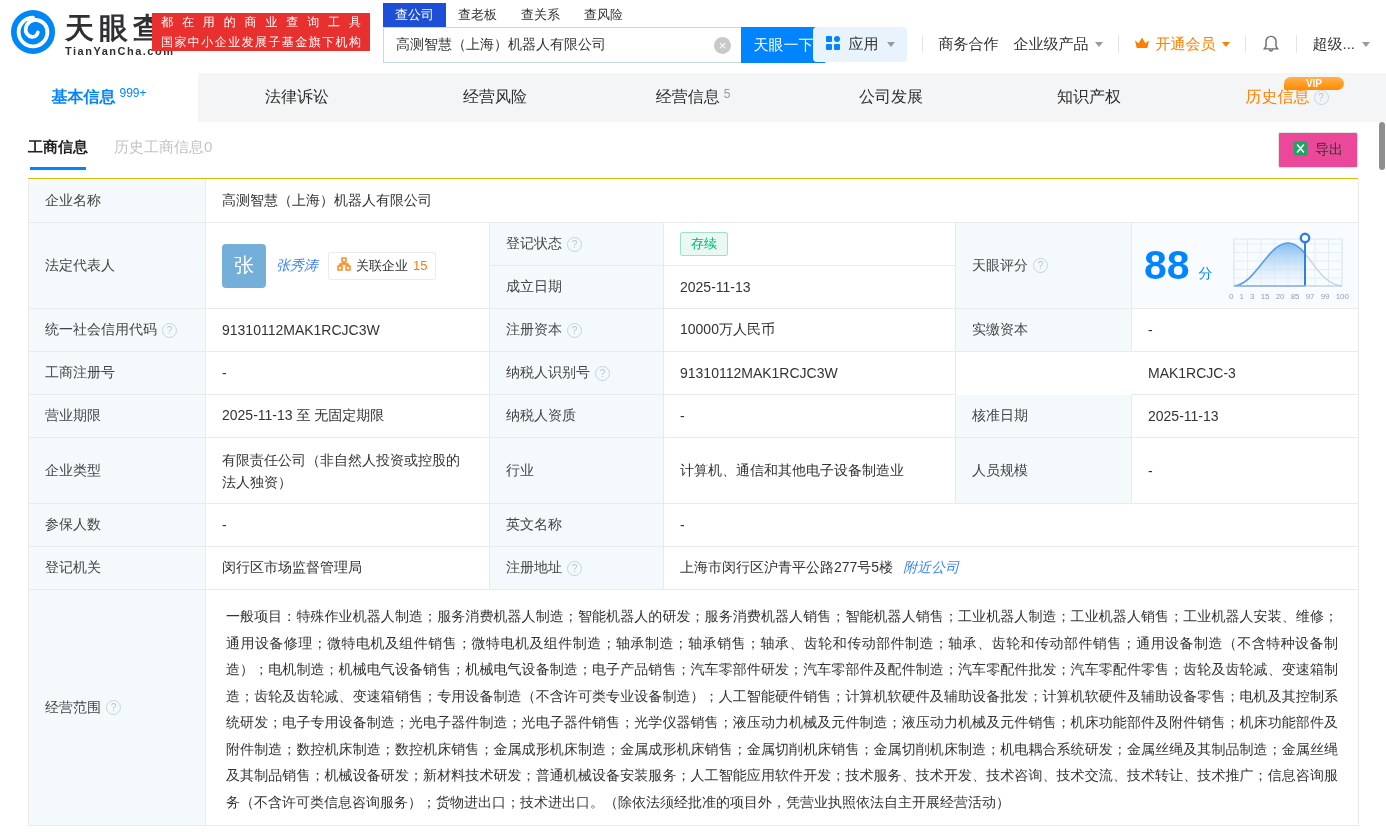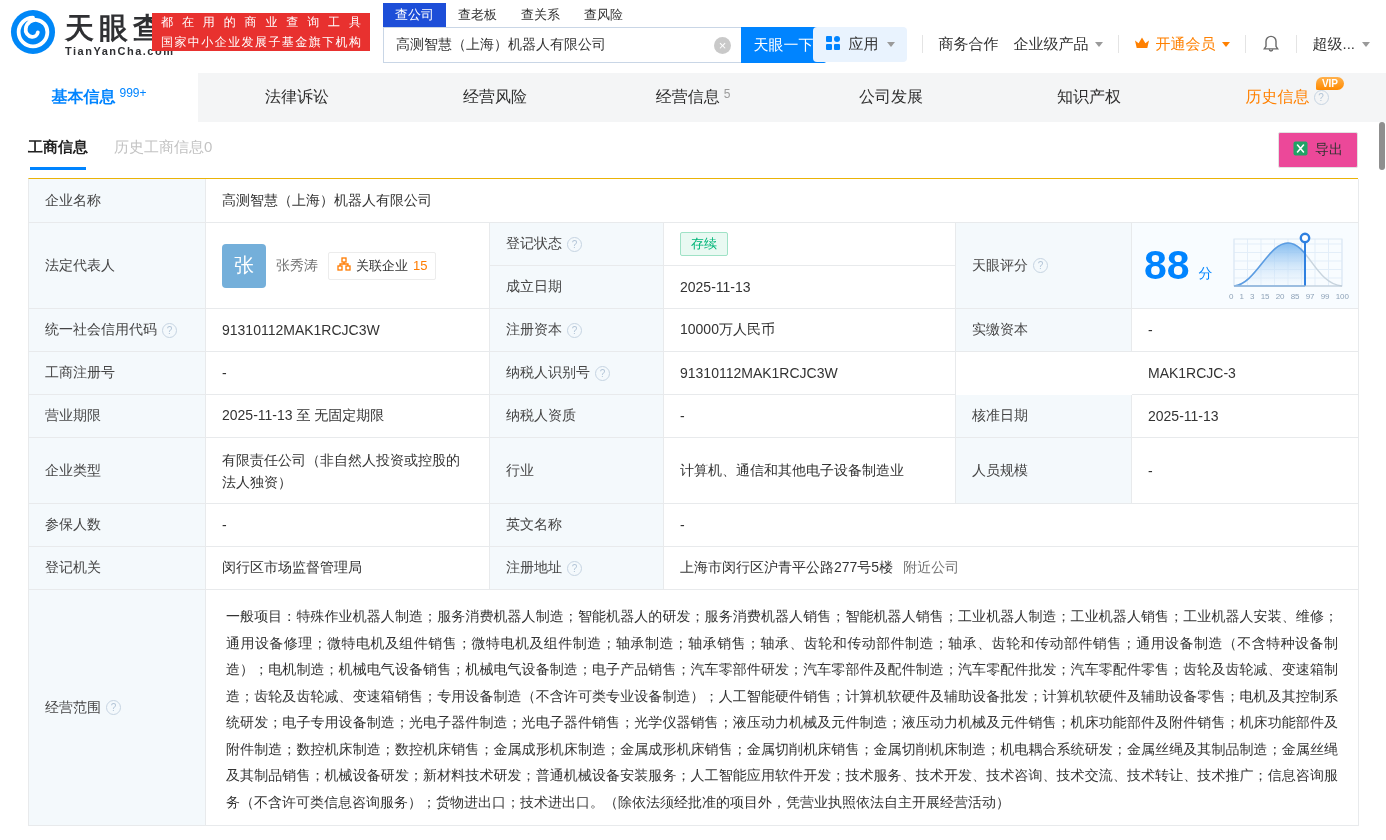--- a/index.html
+++ b/index.html
@@ -40,21 +40,21 @@
 
   
   .tab-bar { position:absolute; left:0; top:73px; width:1386px; height:49px; background:#f4f5f6; display:flex; }
   .tab { flex:1; display:flex; align-items:center; justify-content:center; gap:4px; font-size:16px; color:#2e2e2e;
          cursor:pointer; position:relative; }
   .tab.active { background:#fff; color:#0084ff; font-weight:bold; }
   .cnt-blue { color:#0084ff; font-size:12px; font-weight:normal; transform:translateY(-5px); }
   .cnt-gray { color:#9b9b9b; font-size:12px; transform:translateY(-4px); }
   .tab.vip-tab { color:#ff8000; }
   .vip-badge { position:absolute; top:4px; right:42px; background:linear-gradient(180deg,#ffb14d,#ff8a00); color:#fff;
-               font-size:10px; font-weight:bold; padding:1px 6px; border-radius:8px 8px 8px 2px; }
+               font-size:10px; font-weight:bold; padding:1px 22px; border-radius:8px 8px 8px 2px; }
 
   
   .subtab-row { position:absolute; left:28px; top:122px; width:1330px; height:56px; background:#fff; }
   .subtab { position:absolute; top:16px; font-size:15px; cursor:pointer; }
   .subtab.cur { left:0; color:#222; font-weight:bold; }
   .subtab.cur::after { content:""; position:absolute; left:2px; right:2px; bottom:-13px; height:3px; background:#0084ff; }
   .subtab.his { left:86px; color:#c3c3c3; }
   .export-btn { position:absolute; right:0; top:10px; height:36px; padding:0 14px; border:1px solid #e2e2e2;
                 border-radius:2px; background:#ec4899; display:flex; align-items:center; gap:7px; font-size:14px;
                 color:#333; cursor:pointer; }
@@ -68,21 +68,21 @@
           align-items:center; overflow:hidden; }
   .cell.label { background:#f4f9fc; color:#454545; gap:5px; }
   .cell.value { color:#333; }
   .q { width:15px; height:15px; border-radius:50%; border:1px solid #c6d4e2; color:#b3c5d7; font-size:10px;
        display:inline-flex; align-items:center; justify-content:center; flex:none; cursor:pointer; }
   .q::after { content:"?"; }
   .wrap2 { display:block; line-height:22px; padding-top:10px; }
   .legal-cell { gap:10px; }
   .avatar { width:44px; height:44px; border-radius:4px; background:#74afda; color:#fff; font-size:20px;
             display:flex; align-items:center; justify-content:center; flex:none; }
-  .blue-link { color:#737373; cursor:pointer; }
+  .blue-link { color:#3b82f6; cursor:pointer;font-style:italic; }
   .rel-badge { display:flex; align-items:center; gap:5px; border:1px solid #ececec; border-radius:2px;
                padding:4px 8px; font-size:13px; color:#333; cursor:pointer; background:#fff; }
   .rel-count { color:#ff7b00; }
   .status-badge { color:#00b578; background:#e9f9f2; border:1px solid #9fe2c6; border-radius:2px;
                   padding:2px 10px; font-size:13px; }
   .score-cell { background:#f8fcff; gap:9px; padding:0 8px 0 12px; }
   .score-num { font-size:41px; font-weight:bold; color:#0084ff; line-height:1; }
   .score-unit { font-size:14px; color:#0084ff; align-self:center; margin-top:16px; }
   .chart-box { width:122px; margin-left:auto; }
   .ticks { display:flex; justify-content:space-between; font-size:8px; color:#8fa3b8; padding:0 1px; margin-top:1px; }

